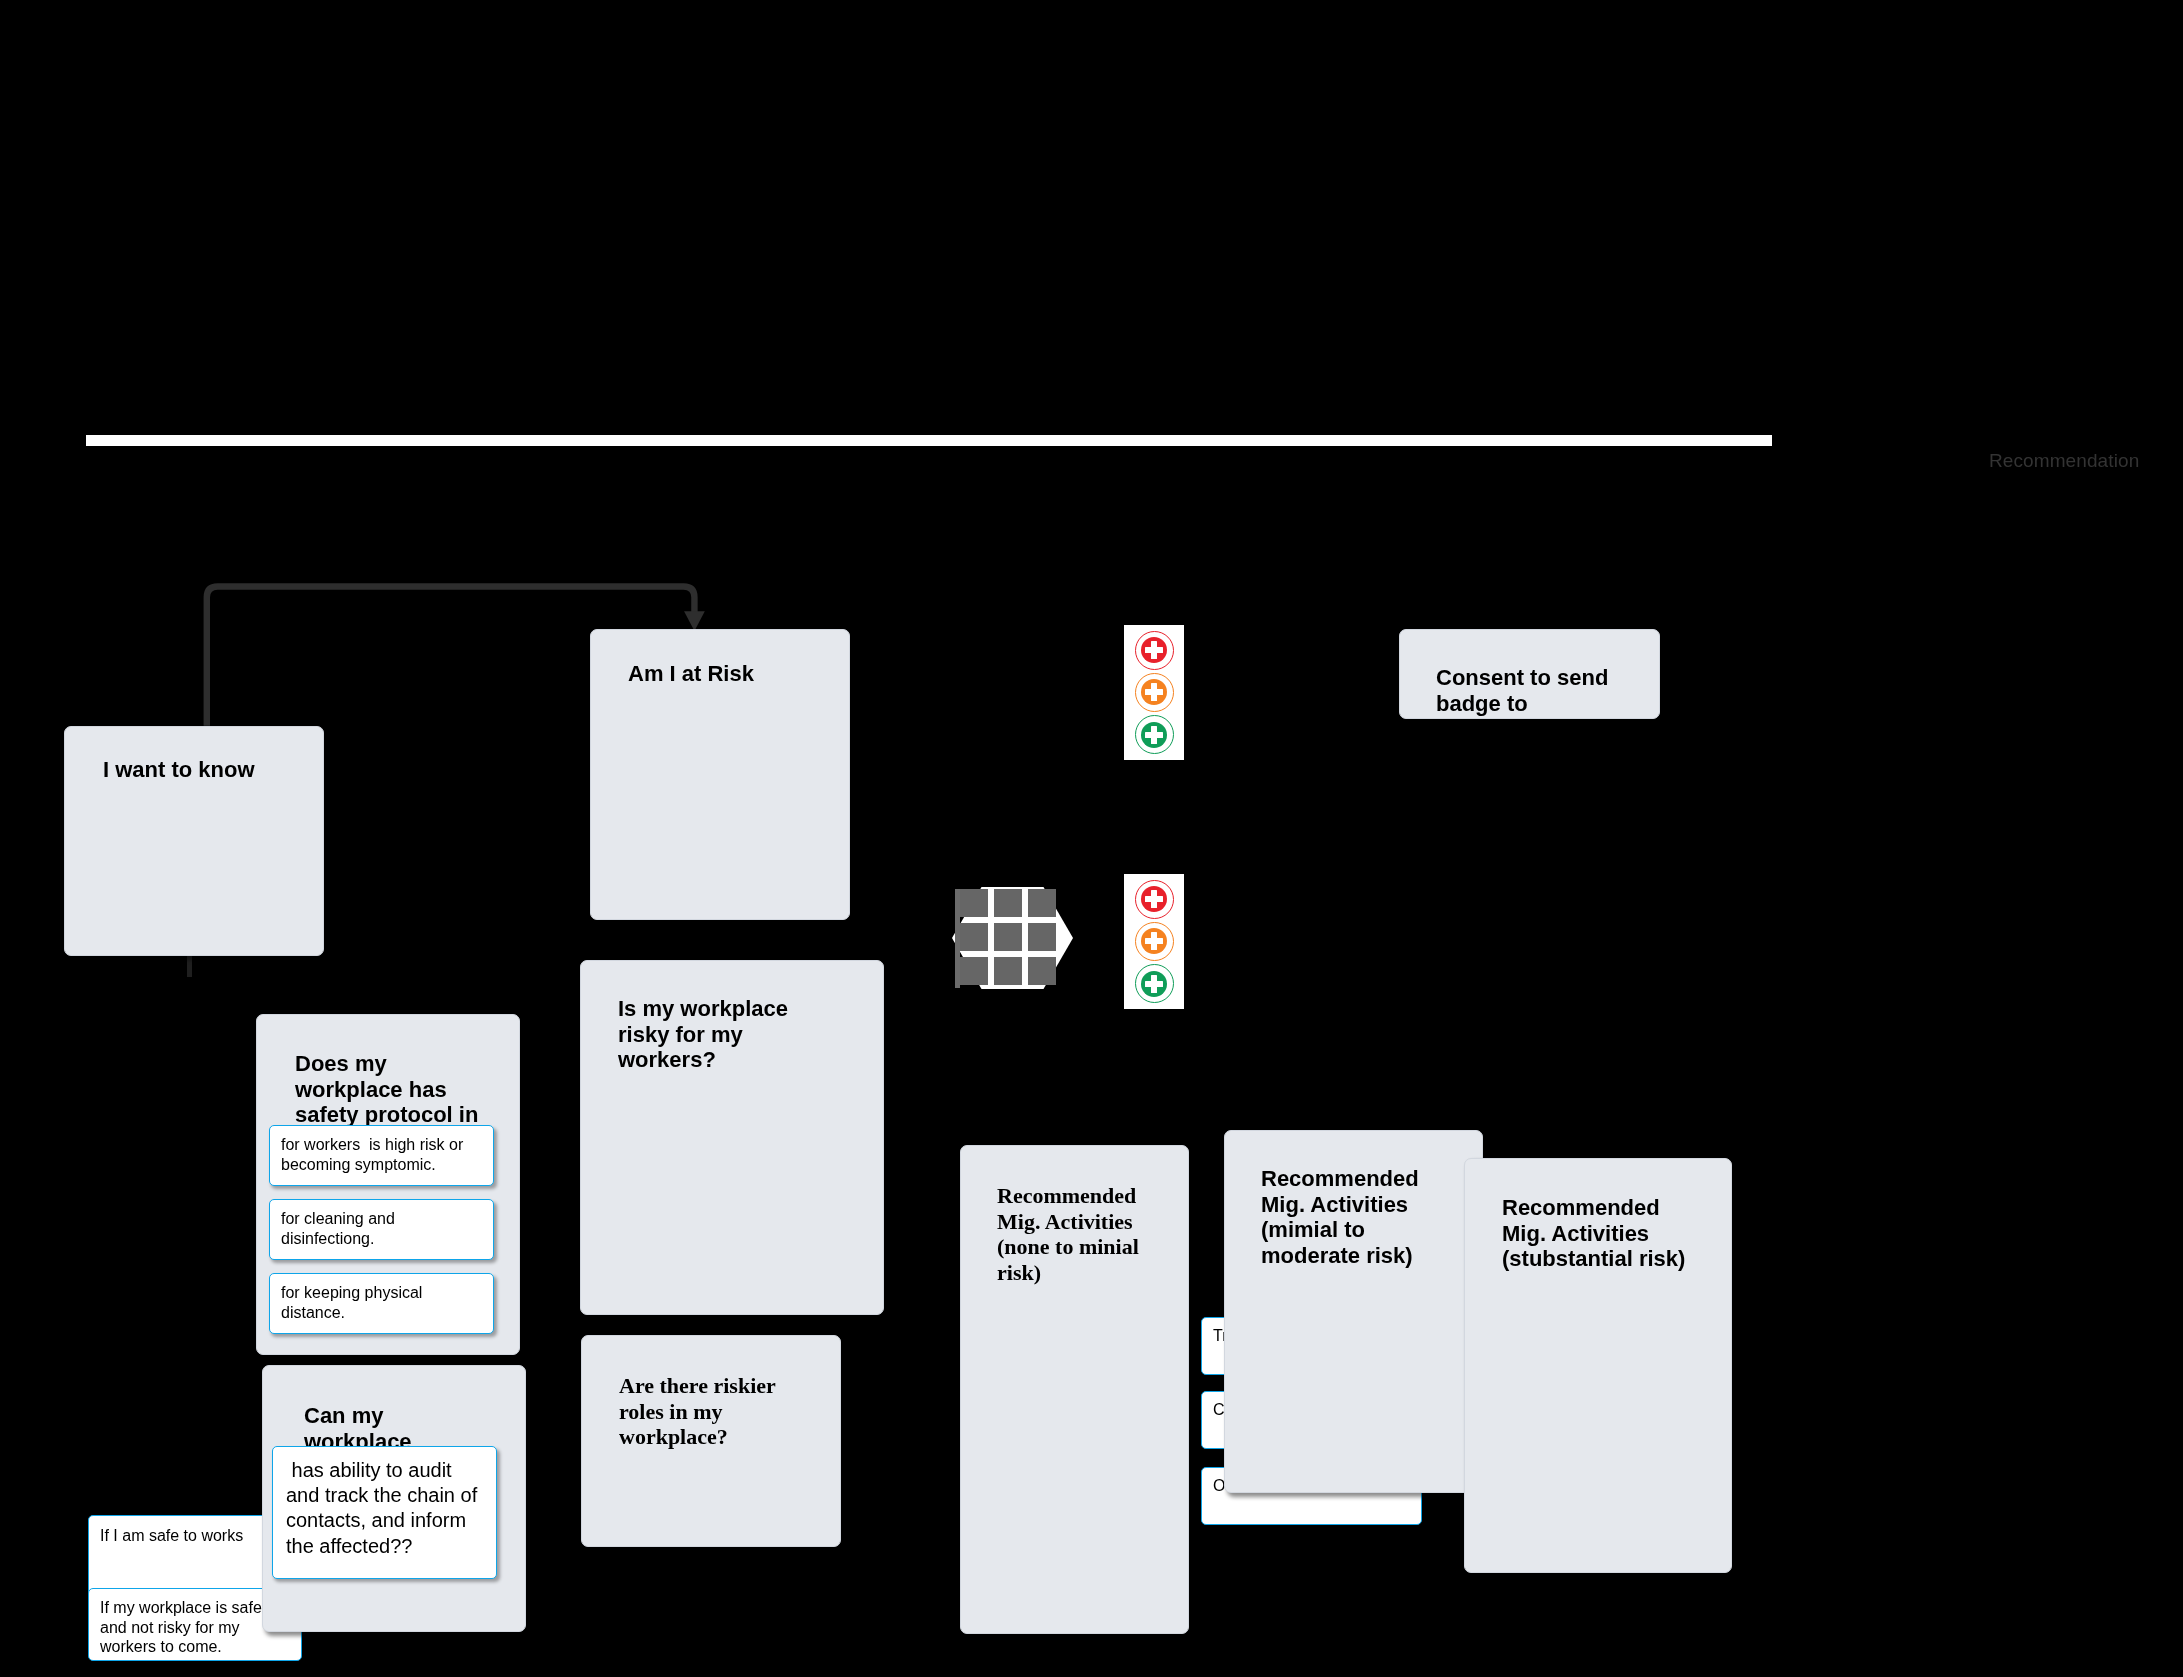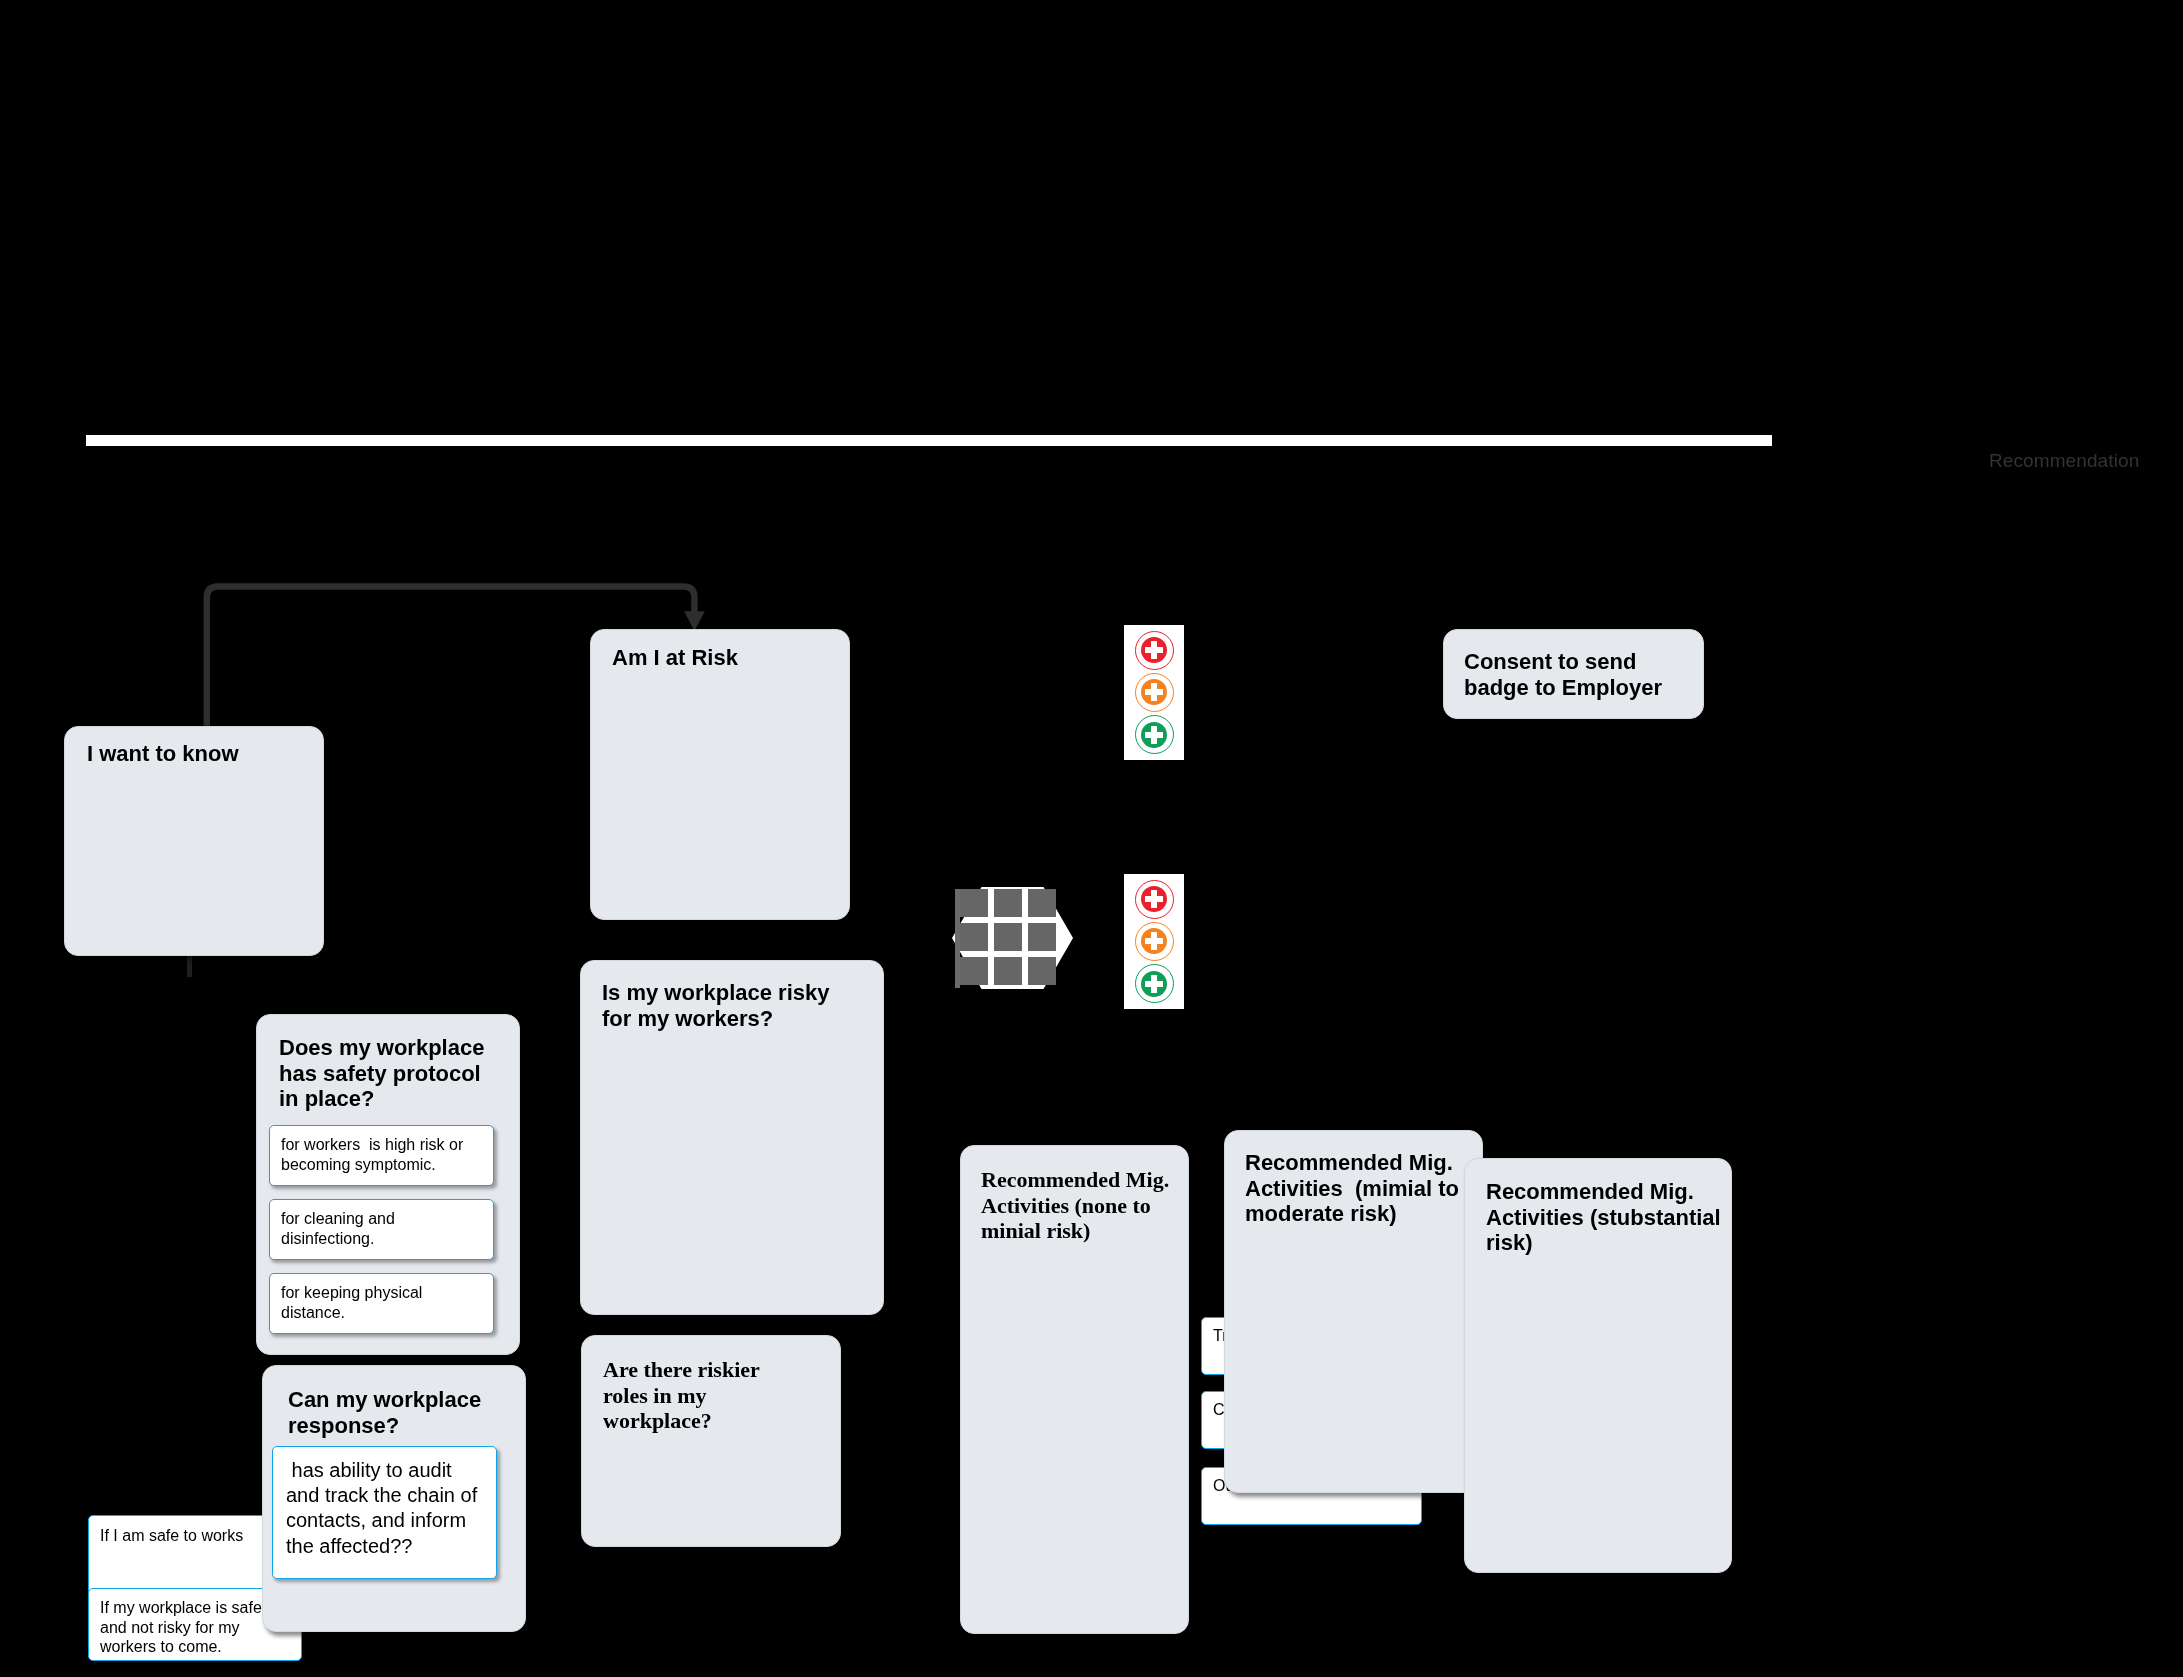--- a/index.html
+++ b/index.html
@@ -41,24 +41,24 @@
     color: #333333;
     letter-spacing: 0.1px;
     white-space: nowrap;
   }
 
   
   .card {
     position: absolute;
     background: #e5e8ed;
     border: 1px solid #d2d7df;
-    border-radius: 14px;
+    border-radius: 7px;
     box-shadow: 3px 3.5px 4.4px rgba(0,0,0,0.45);
     box-sizing: border-box;
-    padding: 0;
+    padding: 16px;
   }
   .card-title {
     font-weight: bold;
     color: #000000;
     line-height: 1.16;
     white-space: pre-wrap;
   }
   .item {
     background: #ffffff;
     border: 1px solid #0ea5e9;
@@ -233,21 +233,21 @@
   <div class="card" style="left:1224px; top:1130px; width:259px; height:363px; z-index:6;">
     <div class="card-title" style="font-size:22px; margin:19px 10px 0 20px;">Recommended Mig. Activities  (mimial to moderate risk)</div>
 
   </div>
 
   <div class="card" style="left:1464px; top:1158px; width:268px; height:415px; z-index:8;">
     <div class="card-title" style="font-size:22px; margin:20px 10px 0 21px;">Recommended Mig. Activities (stubstantial risk)</div>
 
   </div>
 
-  <div class="card plain-card" style="left:1443px; top:629px; width:261px; height:90px;">
+  <div class="card plain-card" style="left:1399px; top:629px; width:261px; height:90px;">
     <div class="card-title" style="font-size:22px; margin:19px 19px 0 20px;">Consent to send badge to Employer</div>
   </div>
 
   <div class="badge-stack" style="left:1124px; top:625px; width:60px; height:135px;">
     <span class="badge high">
       <span class="ring"></span>
         <span class="disc"></span>
       <span class="cross-v"></span>
         <span class="cross-h"></span>
     </span>

